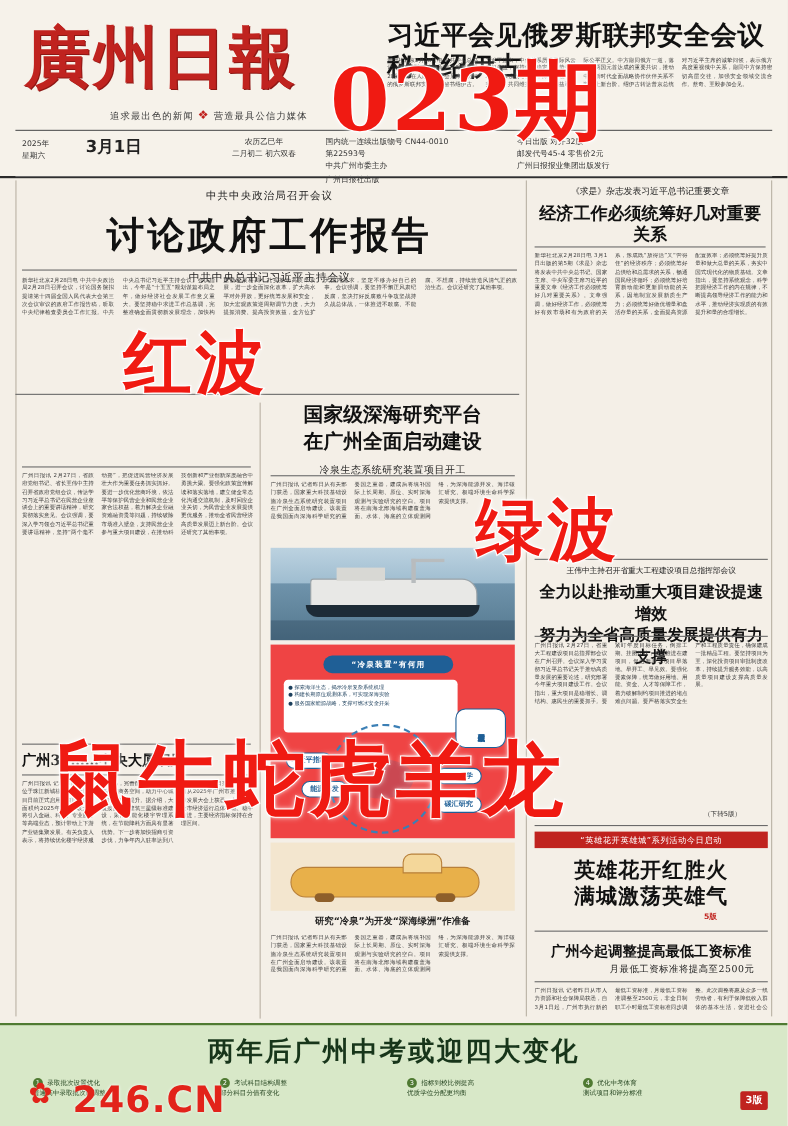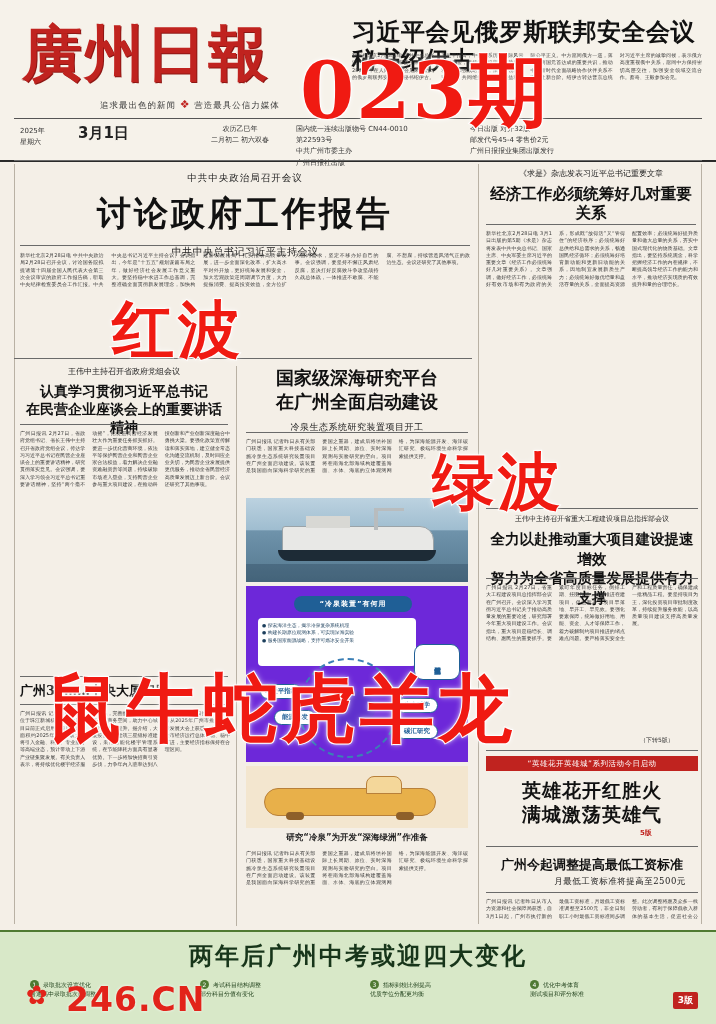--- a/index.html
+++ b/index.html
@@ -98,21 +98,21 @@
   .sea{
     background:linear-gradient(#bcd2e0 0%,#9fbdd0 38%,#6f93ab 39%,#54788f 100%);
   }
   .ship{
     position:absolute;background:#e8e8e6;border:1px solid #9aa3a8;
   }
   .hull{position:absolute;background:#1d2b36;}
   .deck{position:absolute;background:#d8d8d4;}
   .crane{position:absolute;background:#b8bcbe;}
   .infographic{
-    position:absolute;background:#6d28d9;overflow:hidden;
+    position:absolute;background:#ef4444;overflow:hidden;
   }
   .circle-ring{
     position:absolute;border-radius:50%;
     border:2px dashed #3b7fb5;
   }
   .pill{
     position:absolute;border-radius:10px;background:#1f5f96;color:#fff;
     font-size:7px;display:flex;align-items:center;justify-content:center;
     font-weight:bold;letter-spacing:1px;
   }
@@ -233,25 +233,20 @@
 
   <div style="position:absolute;left:486px;top:168px;width:210px;">
     <div style="font-size:8px;text-align:center;color:#222;">《求是》杂志发表习近平总书记重要文章</div>
     <div class="bighead" style="font-size:15.5px;margin-top:5px;letter-spacing:0px;line-height:1.25;">经济工作必须统筹好几对重要关系</div>
   </div>
   <div class="hrule" style="left:486px;top:224px;width:210px;"></div>
   <div class="tiny" style="position:absolute;left:486px;top:230px;width:212px;height:330px;column-count:3;column-gap:7px;">新华社北京2月28日电 3月1日出版的第5期《求是》杂志将发表中共中央总书记、国家主席、中央军委主席习近平的重要文章《经济工作必须统筹好几对重要关系》。文章强调，做好经济工作，必须统筹好有效市场和有为政府的关系，形成既“放得活”又“管得住”的经济秩序；必须统筹好总供给和总需求的关系，畅通国民经济循环；必须统筹好培育新动能和更新旧动能的关系，因地制宜发展新质生产力；必须统筹好做优增量和盘活存量的关系，全面提高资源配置效率；必须统筹好提升质量和做大总量的关系，夯实中国式现代化的物质基础。文章指出，要坚持系统观念，科学把握经济工作的内在规律，不断提高领导经济工作的能力和水平，推动经济实现质的有效提升和量的合理增长。</div>
 
   <div class="hrule" style="left:14px;top:358px;width:458px;"></div>
 
-  <div style="position:absolute;left:20px;top:366px;width:208px;">
-    <div style="font-size:8px;text-align:center;color:#222;">王伟中主持召开省政府党组会议</div>
-    <div class="bighead" style="font-size:14px;margin-top:5px;line-height:1.3;">认真学习贯彻习近平总书记</div>
-    <div class="bighead" style="font-size:14px;line-height:1.3;">在民营企业座谈会上的重要讲话精神</div>
-  </div>
   <div class="hrule" style="left:20px;top:424px;width:208px;"></div>
   <div class="tiny" style="position:absolute;left:20px;top:430px;width:210px;height:240px;column-count:3;column-gap:7px;">广州日报讯 2月27日，省政府党组书记、省长王伟中主持召开省政府党组会议，传达学习习近平总书记在民营企业座谈会上的重要讲话精神，研究贯彻落实意见。会议强调，要深入学习领会习近平总书记重要讲话精神，坚持“两个毫不动摇”，把促进民营经济发展壮大作为重要任务抓实抓好。要进一步优化营商环境，依法平等保护民营企业和民营企业家合法权益，着力解决企业融资难融资贵等问题，持续破除市场准入壁垒，支持民营企业参与重大项目建设，在推动科技创新和产业创新深度融合中勇挑大梁。要强化政策宣传解读和落实落地，建立健全常态化沟通交流机制，及时回应企业关切，为民营企业发展提供更优服务，推动全省民营经济高质量发展迈上新台阶。会议还研究了其他事项。</div>
 
   <div class="col-rule" style="left:236px;top:366px;height:560px;"></div>
 
   <div style="position:absolute;left:246px;top:366px;width:222px;">
     <div class="bighead" style="font-size:18px;line-height:1.35;">国家级深海研究平台</div>
     <div class="bighead" style="font-size:18px;line-height:1.35;">在广州全面启动建设</div>
     <div class="subhead" style="font-size:9px;margin-top:6px;">冷泉生态系统研究装置项目开工</div>
   </div>

